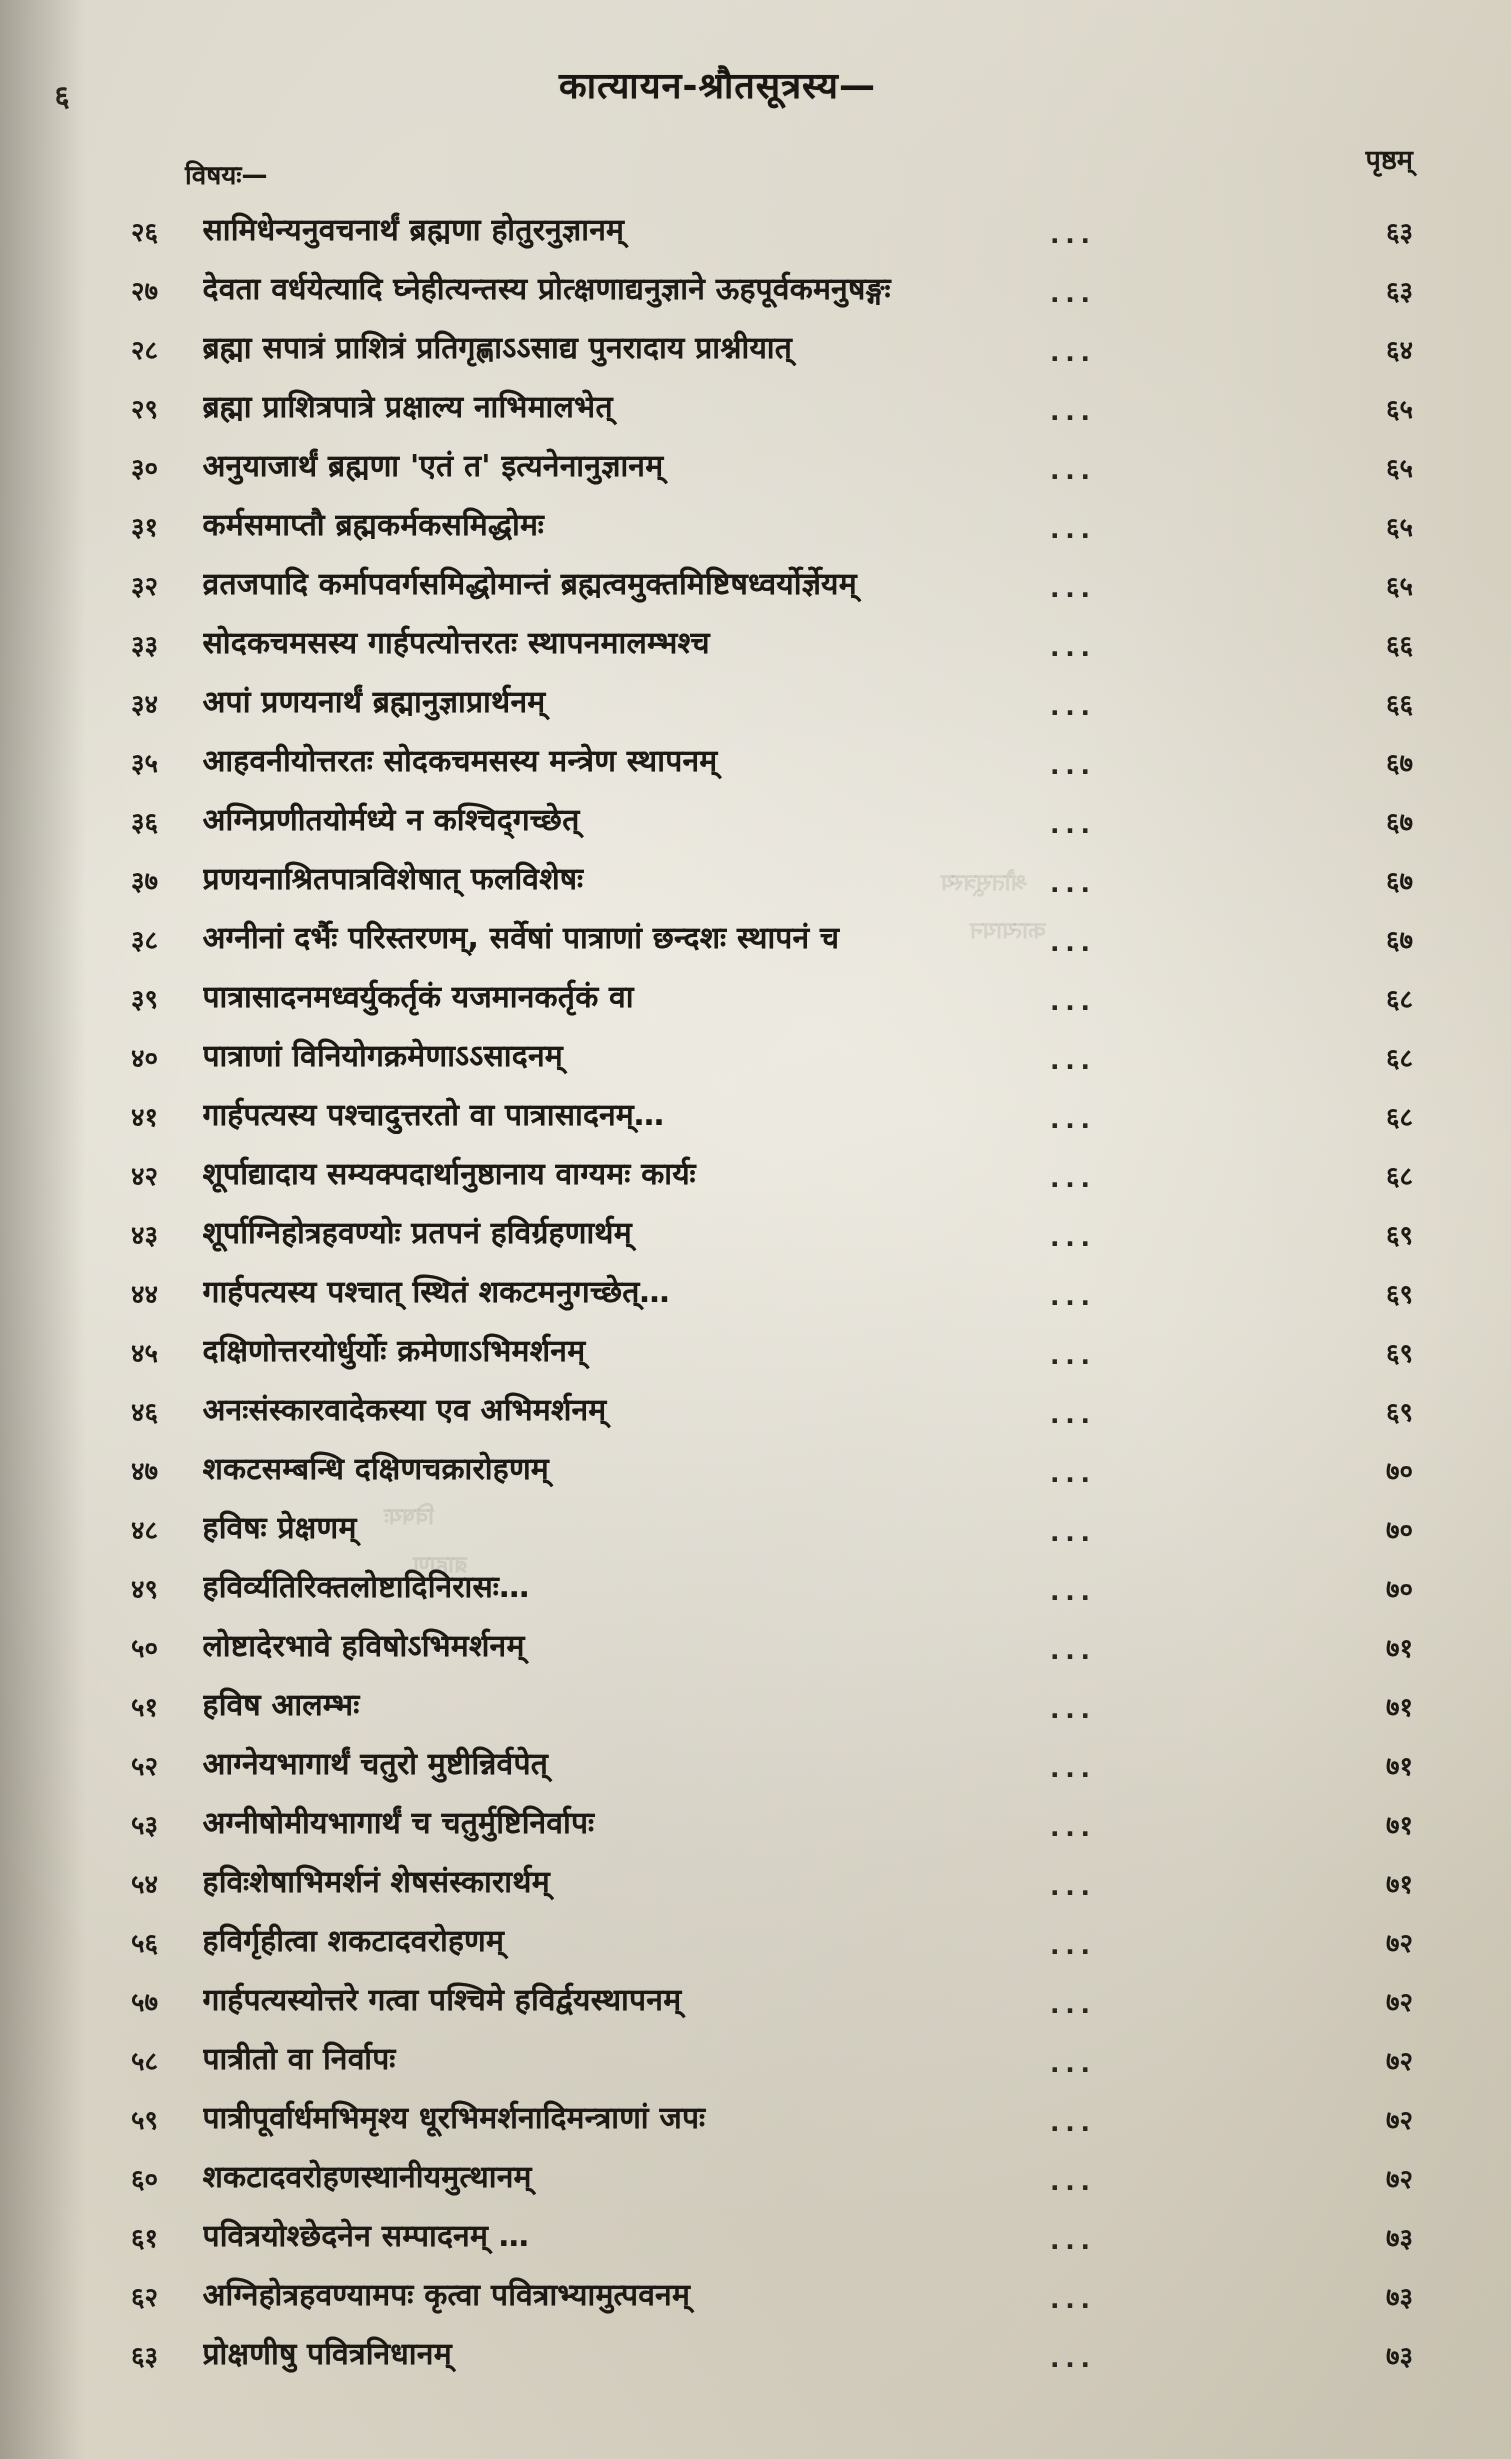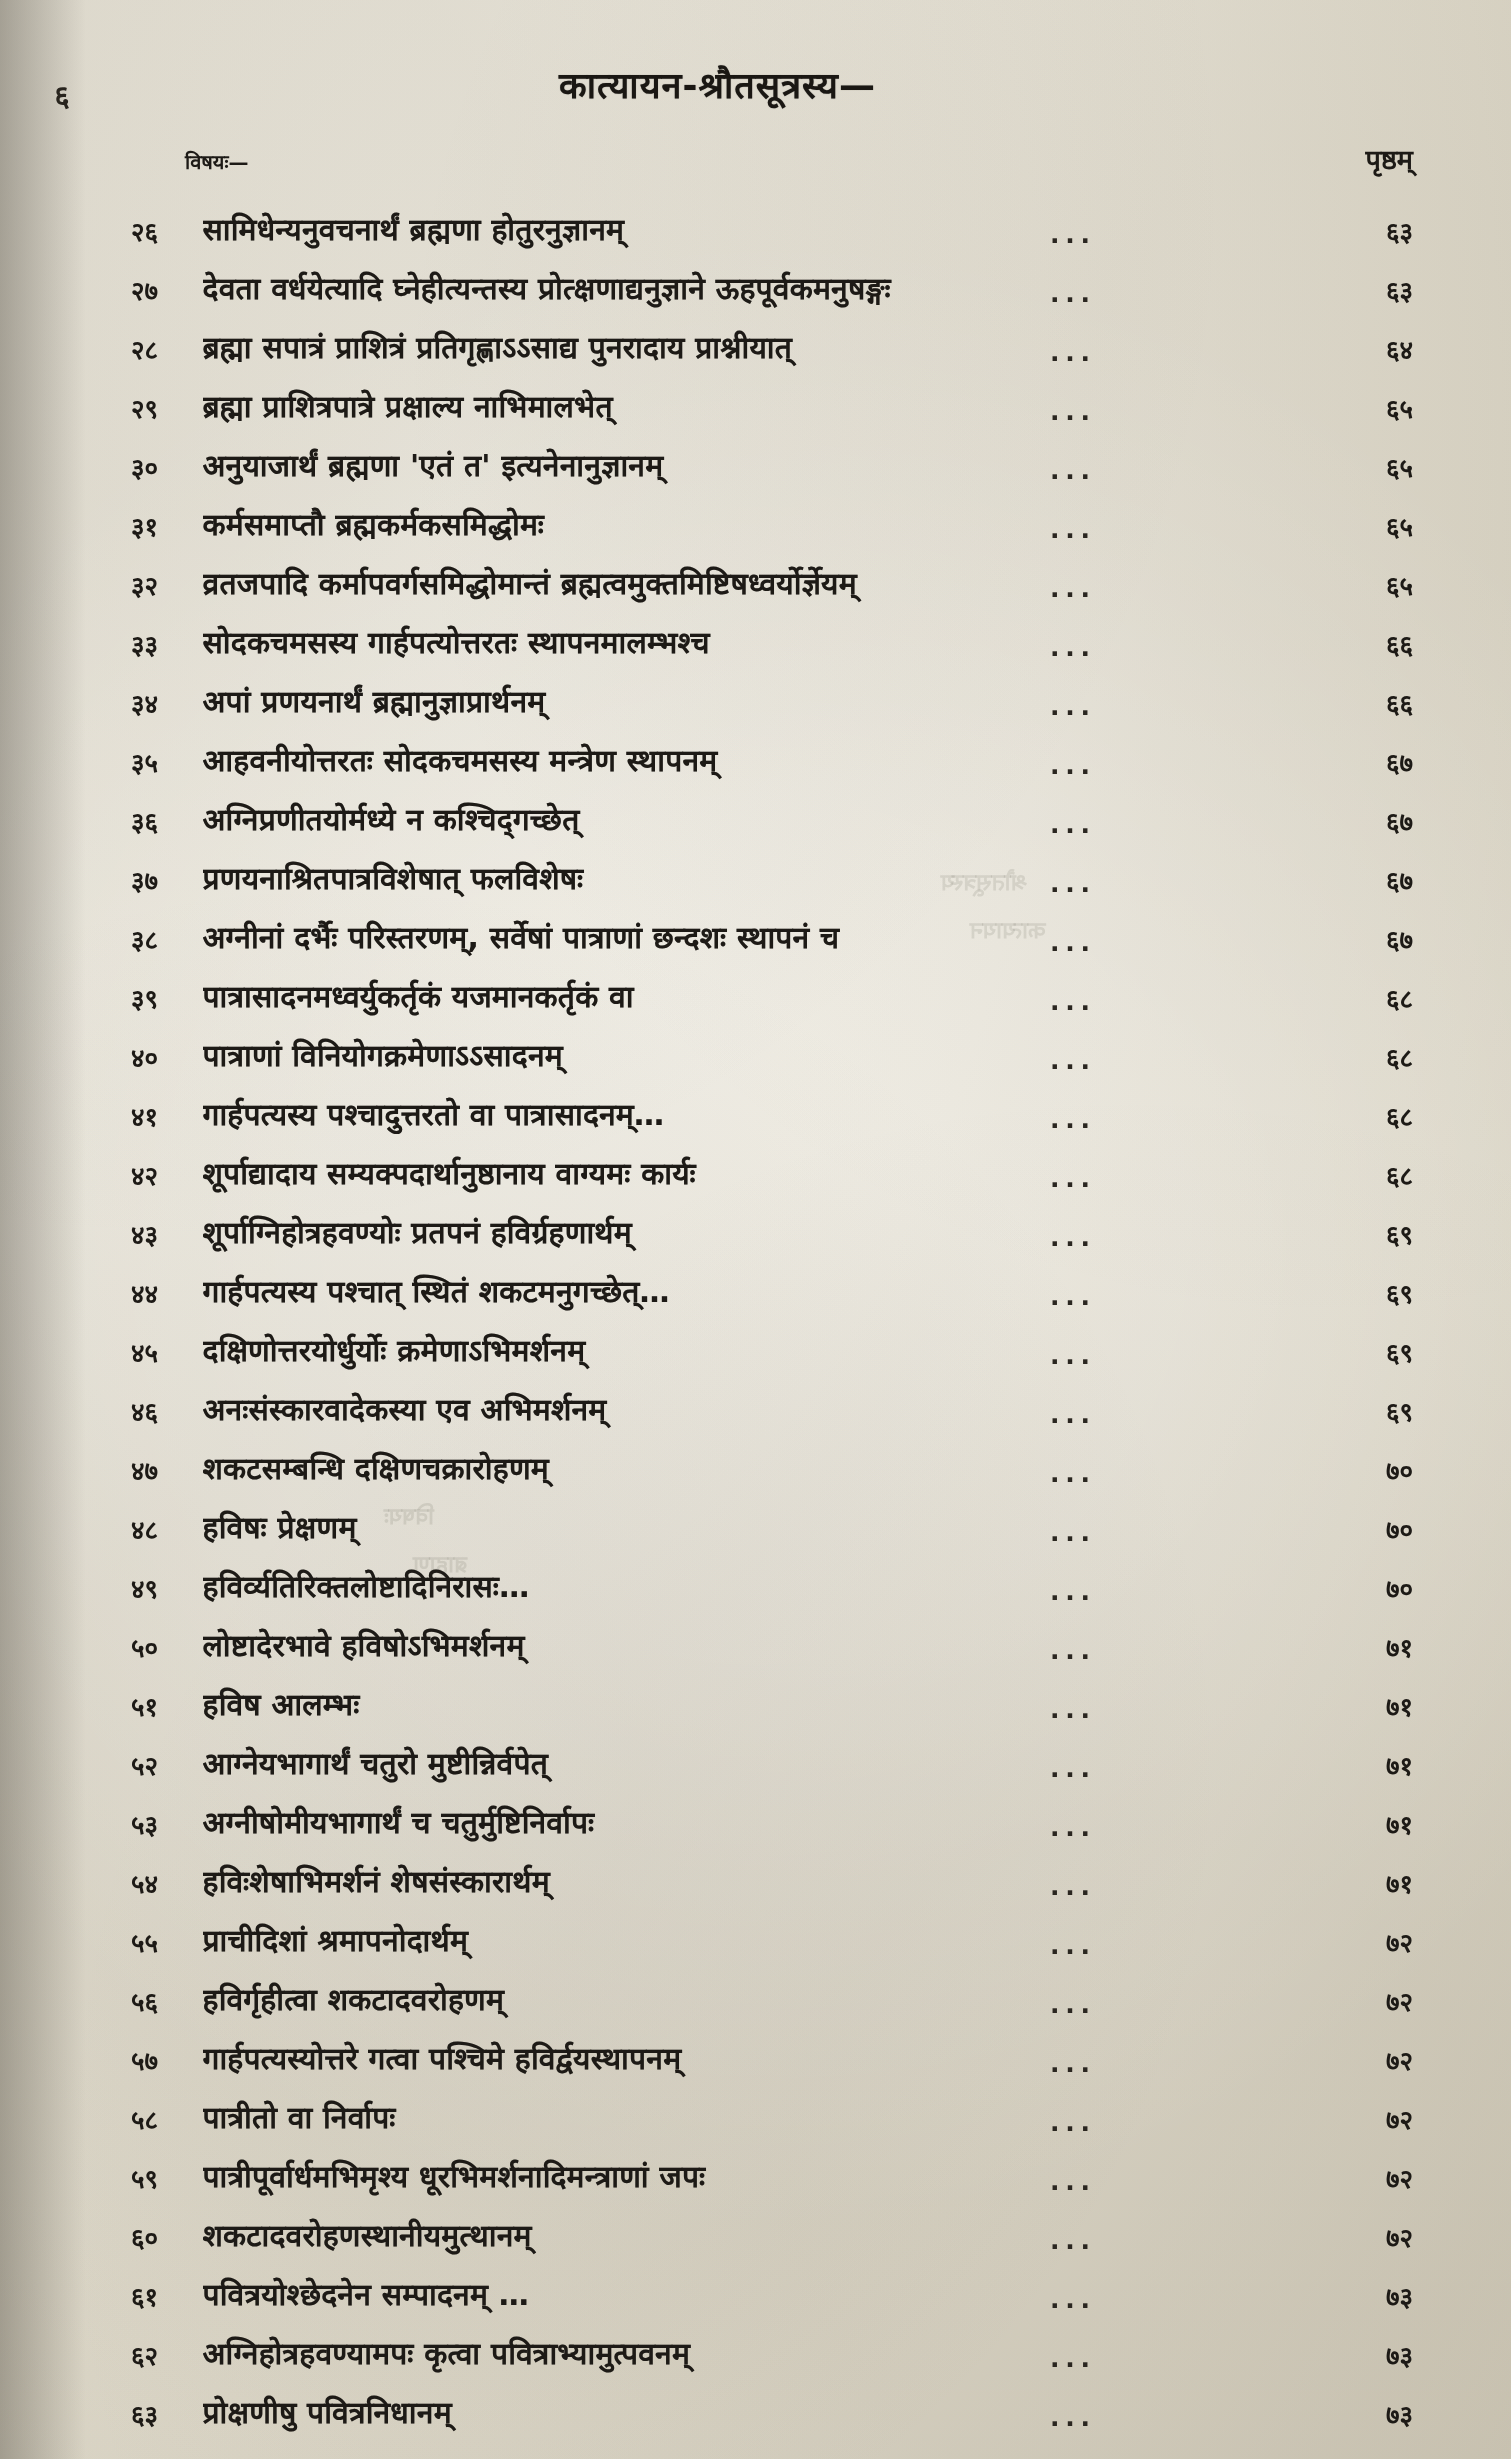--- a/index.html
+++ b/index.html
@@ -84,22 +84,22 @@
     padding-left: 86px;
     padding-right: 23px;
   }
   .subhead {
     position: relative;
     height: 50px;
   }
   .subhead .left {
     position: absolute;
     left: 54px;
-    top: 8px;
-    font-size: 20px;
+    top: 16px;
+    font-size: 26px;
     font-weight: bold;
   }
   .subhead .right {
     position: absolute;
     right: 0;
     top: 0;
     font-size: 27px;
     font-weight: bold;
   }
 
@@ -355,26 +355,20 @@
               <td class="dots">...</td>
               <td class="row-page">७१</td>
             </tr>
             <tr class="toc-row">
               <td class="row-num">५४</td>
               <td class="row-text">हविःशेषाभिमर्शनं शेषसंस्कारार्थम्</td>
               <td class="dots">...</td>
               <td class="row-page">७१</td>
             </tr>
             <tr class="toc-row">
-              <td class="row-num">५५</td>
-              <td class="row-text">प्राचीदिशां श्रमापनोदार्थम्</td>
-              <td class="dots">...</td>
-              <td class="row-page">७२</td>
-            </tr>
-            <tr class="toc-row">
               <td class="row-num">५६</td>
               <td class="row-text">हविर्गृहीत्वा शकटादवरोहणम्</td>
               <td class="dots">...</td>
               <td class="row-page">७२</td>
             </tr>
             <tr class="toc-row">
               <td class="row-num">५७</td>
               <td class="row-text">गार्हपत्यस्योत्तरे गत्वा पश्चिमे हविर्द्वयस्थापनम्</td>
               <td class="dots">...</td>
               <td class="row-page">७२</td>

